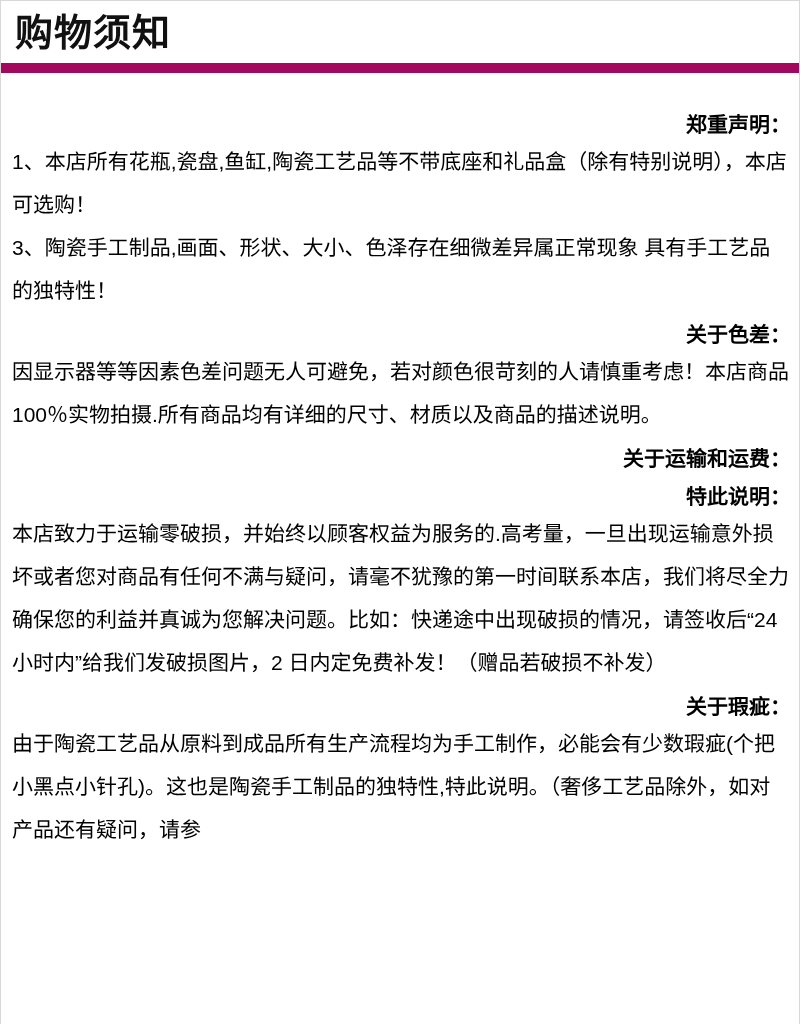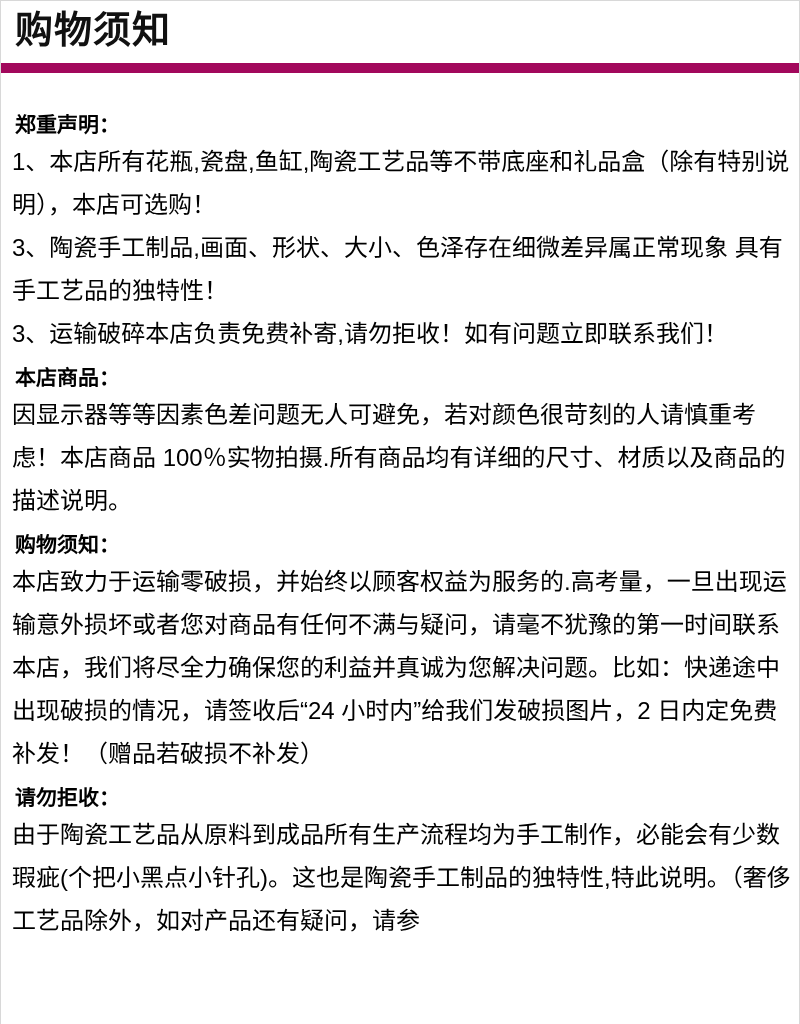--- a/index.html
+++ b/index.html
@@ -14,21 +14,21 @@
     position: relative;
     font-family: "Liberation Sans", "DejaVu Sans", sans-serif;
     color: #000000;
     box-sizing: border-box;
     border-left: 1px solid #d8d8d8;
     border-right: 1px solid #d8d8d8;
     border-top: 1px solid #d8d8d8;
   }
   .page-title {
     margin: 10px 0 0 14px;
-    font-family: Liberation Mono, monospace;
+    font-family: Liberation Serif, serif;
     font-size: 38px;
     font-weight: 700;
     line-height: 44px;
     letter-spacing: 1px;
     color: #111111;
   }
   .accent-bar {
     margin-top: 8px;
     height: 10px;
     width: 100%;
@@ -37,59 +37,60 @@
   .content {
     padding: 0 8px 0 11px;
   }
   .section-heading {
     margin: 8px 0 0 0;
     padding-left: 3px;
     font-size: 21px;
     font-weight: 700;
     line-height: 30px;
     color: #000000;
+    text-align: right;
   }
   .section:first-child .section-heading {
     margin-top: 37px;
   }
   .para {
     margin: 0;
-    font-size: 24px;
+    font-size: 21px;
     line-height: 43px;
     letter-spacing: 0;
     color: #000000;
     word-break: break-all;
   }
 </style>
 </head>
 <body>
 
 <h1 class="page-title">购物须知</h1>
 <div class="accent-bar" style="background-color: rgb(162, 8, 92);"></div>
 
 <div class="content">
 
   <div class="section">
     <h2 class="section-heading">郑重声明：</h2>
     <p class="para">1、本店所有花瓶,瓷盘,鱼缸,陶瓷工艺品等不带底座和礼品盒（除有特别说明），本店可选购！</p>
     <p class="para">3、陶瓷手工制品,画面、形状、大小、色泽存在细微差异属正常现象 具有手工艺品的独特性！</p>
-    <p class="para">3、运输破碎本店负责免费补寄,请勿拒收！如有问题立即联系我们！</p>
   </div>
 
   <div class="section">
-    <h2 class="section-heading">本店商品：</h2>
+    <h2 class="section-heading">关于色差：</h2>
     <p class="para">因显示器等等因素色差问题无人可避免，若对颜色很苛刻的人请慎重考虑！本店商品 100％实物拍摄.所有商品均有详细的尺寸、材质以及商品的描述说明。</p>
   </div>
 
   <div class="section">
+    <h2 class="section-heading">关于运输和运费：</h2>
   </div>
 
   <div class="section">
-    <h2 class="section-heading">购物须知：</h2>
+    <h2 class="section-heading">特此说明：</h2>
     <p class="para">本店致力于运输零破损，并始终以顾客权益为服务的.高考量，一旦出现运输意外损坏或者您对商品有任何不满与疑问，请毫不犹豫的第一时间联系本店，我们将尽全力确保您的利益并真诚为您解决问题。比如：快递途中出现破损的情况，请签收后“24 小时内”给我们发破损图片，2 日内定免费补发！（赠品若破损不补发）</p>
   </div>
 
   <div class="section">
-    <h2 class="section-heading">请勿拒收：</h2>
+    <h2 class="section-heading">关于瑕疵：</h2>
     <p class="para">由于陶瓷工艺品从原料到成品所有生产流程均为手工制作，必能会有少数瑕疵(个把小黑点小针孔)。这也是陶瓷手工制品的独特性,特此说明。（奢侈工艺品除外，如对产品还有疑问，请参</p>
   </div>
 
 </div>
 
 </body></html>

